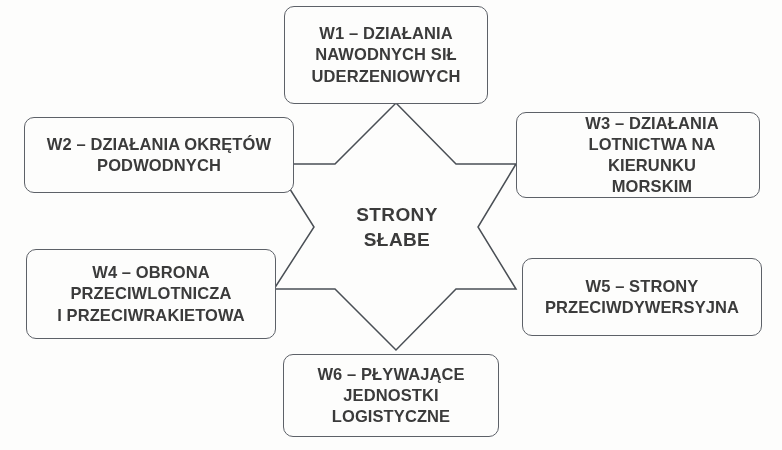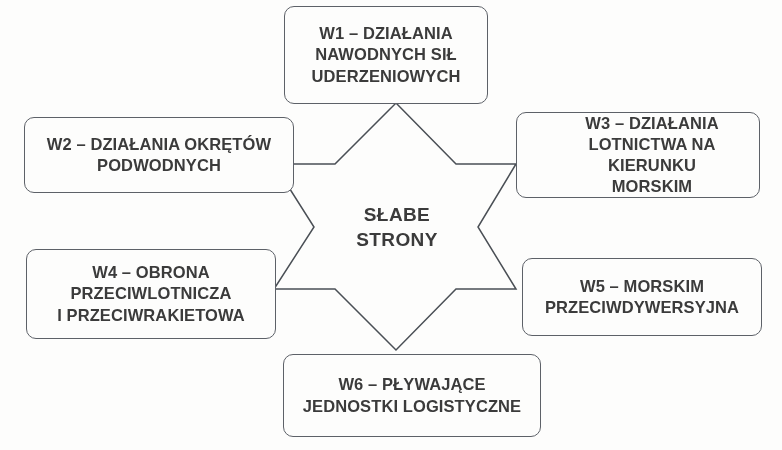--- a/index.html
+++ b/index.html
@@ -42,21 +42,21 @@
   .node-box .label {
     display: block;
     padding: 0 8px;
     white-space: pre-line;
   }
   #node-w1 { left: 284px; top: 6px;   width: 204px; height: 98px; }
   #node-w2 { left: 24px;  top: 117px; width: 270px; height: 76px; }
   #node-w3 { left: 516px; top: 112px; width: 244px; height: 86px; padding-left: 28px; }
   #node-w4 { left: 26px;  top: 249px; width: 250px; height: 90px; justify-content: center; }
   #node-w5 { left: 522px; top: 258px; width: 240px; height: 78px; }
-  #node-w6 { left: 283px; top: 354px; width: 258px; height: 83px; }
+  #node-w6 { left: 283px; top: 354px; width: 216px; height: 83px; }
 
   #center-label {
     position: absolute;
     left: 315px;
     top: 186px;
     width: 164px;
     height: 82px;
     display: flex;
     flex-direction: column;
     align-items: center;
@@ -108,27 +108,27 @@
 MORSKIM</span>
   </div>
 
   <div class="node-box" id="node-w4">
     <span class="label">W4 – OBRONA
 PRZECIWLOTNICZA
 I PRZECIWRAKIETOWA</span>
   </div>
 
   <div class="node-box" id="node-w5">
-    <span class="label">W5 – MORSKIM
+    <span class="label">W5 – STRONY
 PRZECIWDYWERSYJNA</span>
   </div>
 
   <div class="node-box" id="node-w6">
     <span class="label">W6 – PŁYWAJĄCE
 JEDNOSTKI LOGISTYCZNE</span>
   </div>
 
   <div id="center-label">
+    <span>STRONY</span>
     <span>SŁABE</span>
-    <span>STRONY</span>
   </div>
 
 </div>
 
 </body></html>

